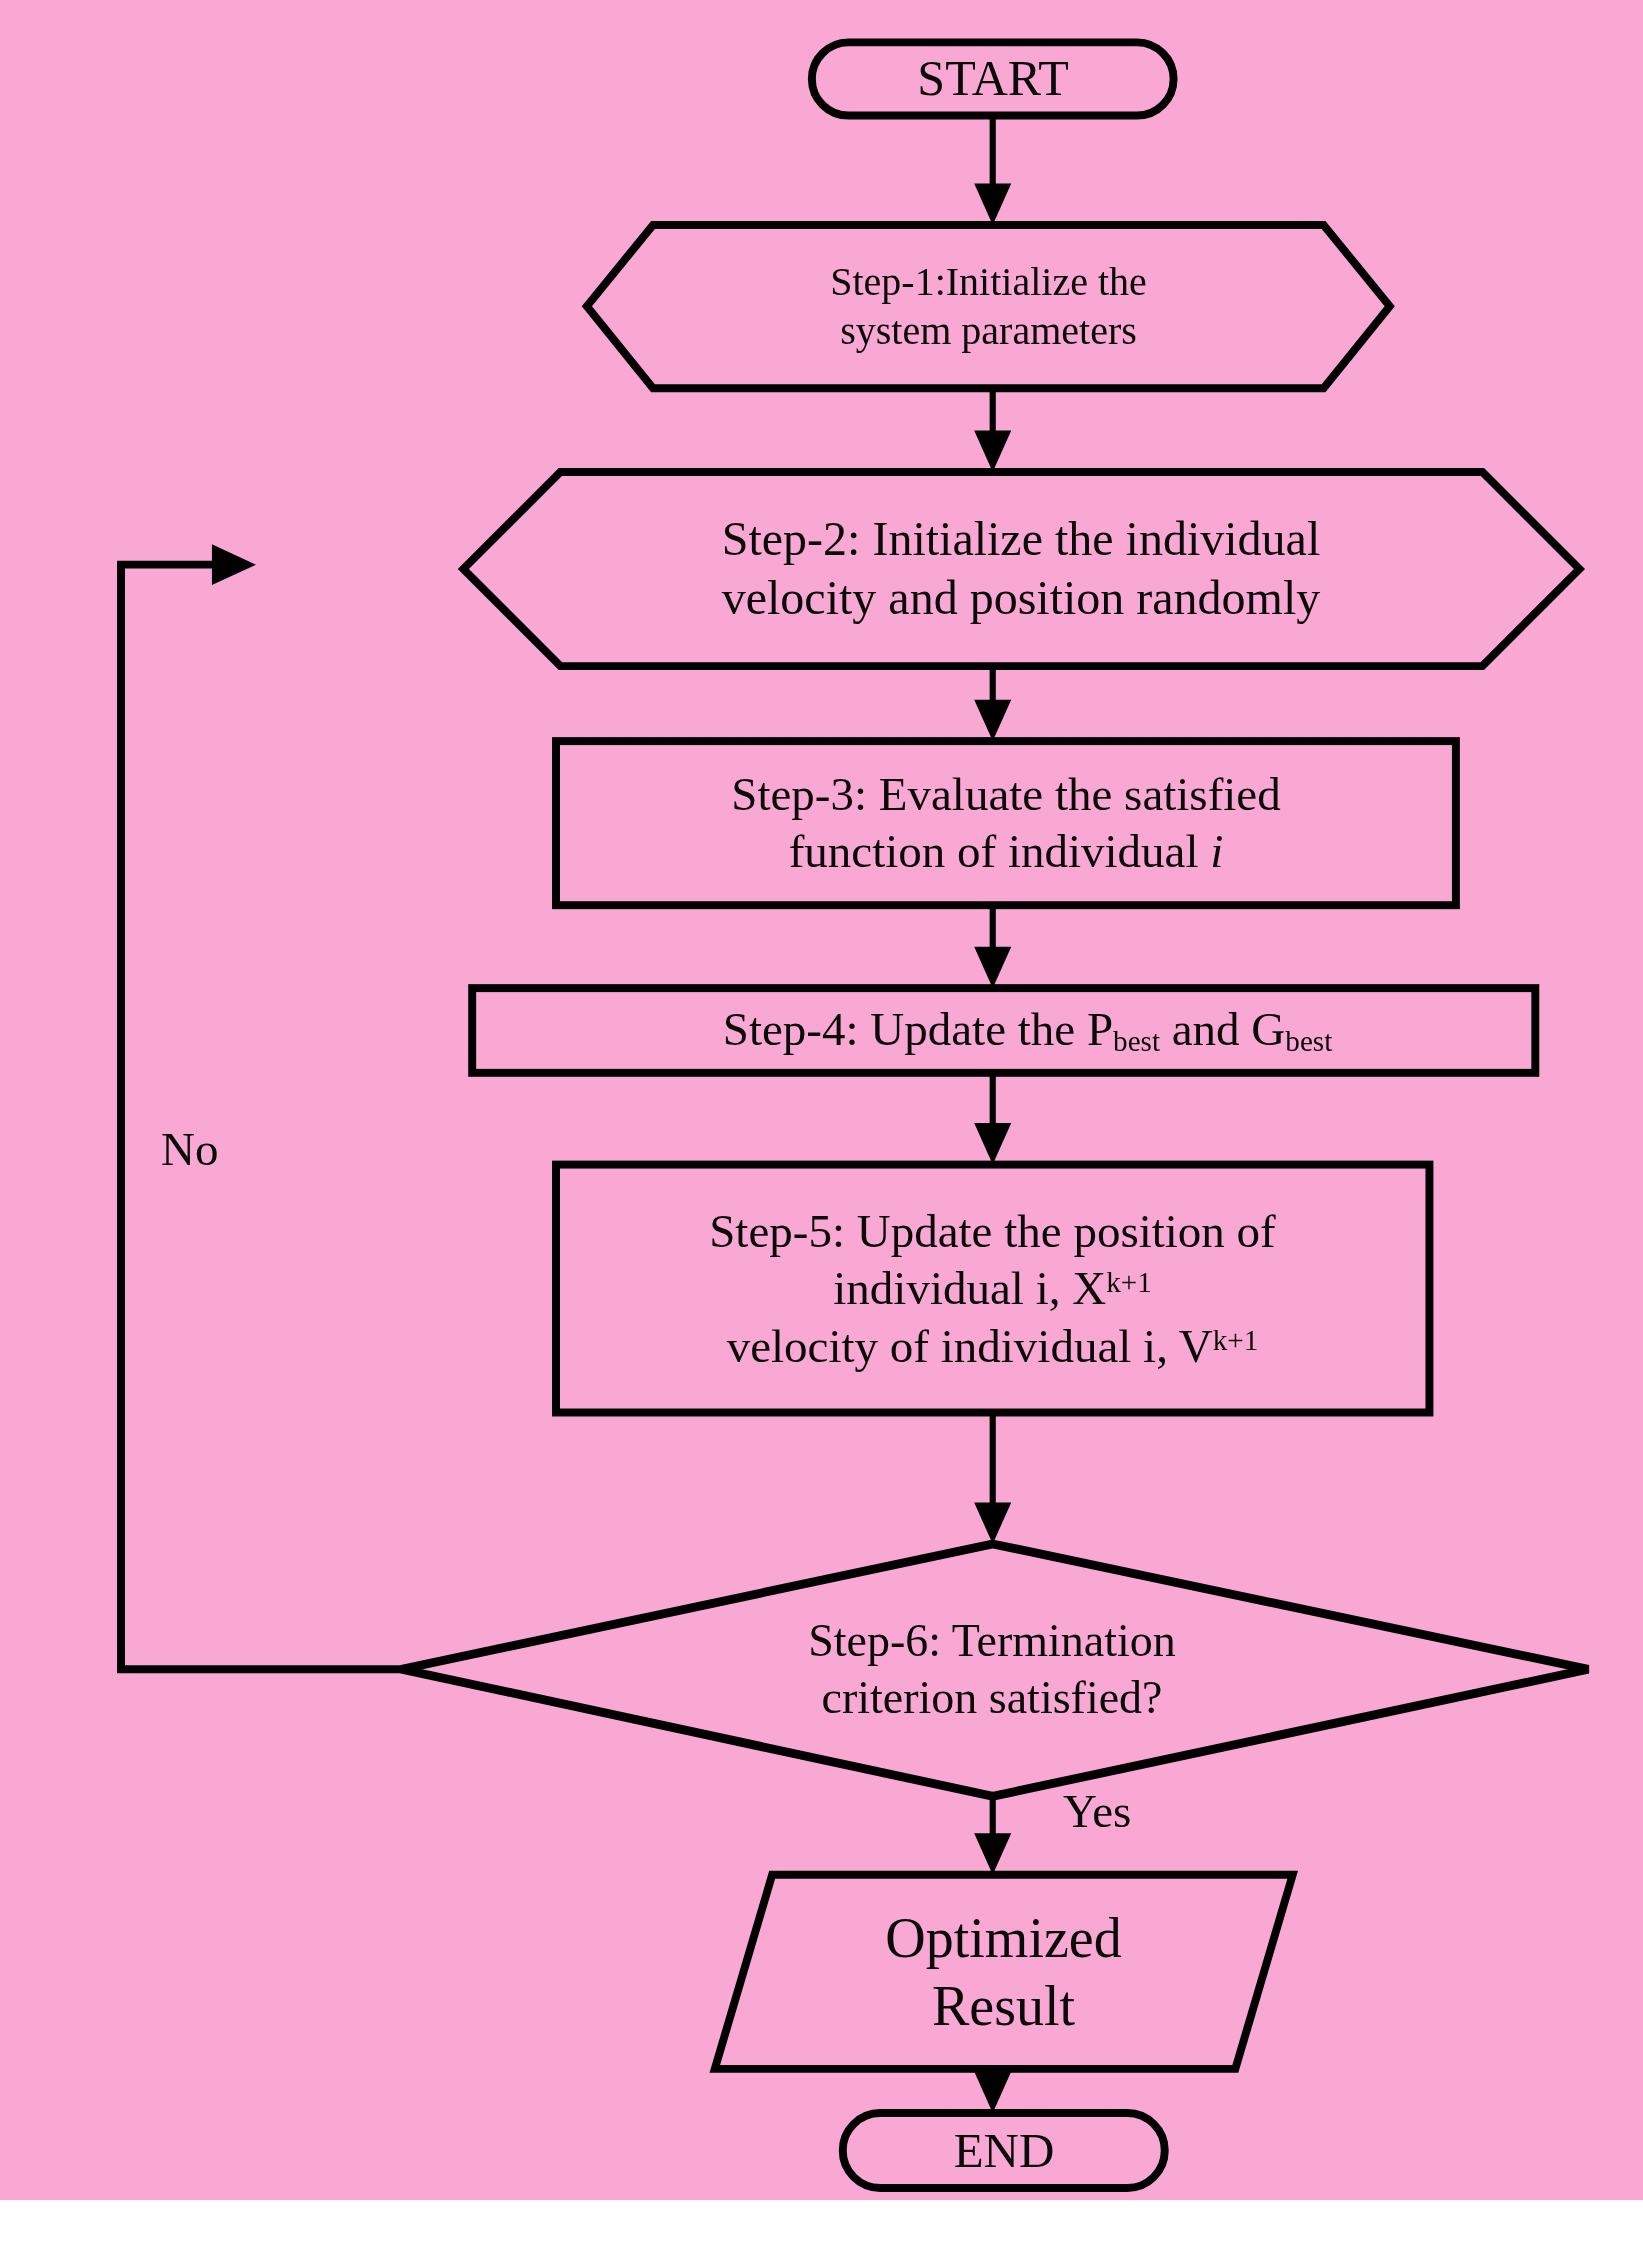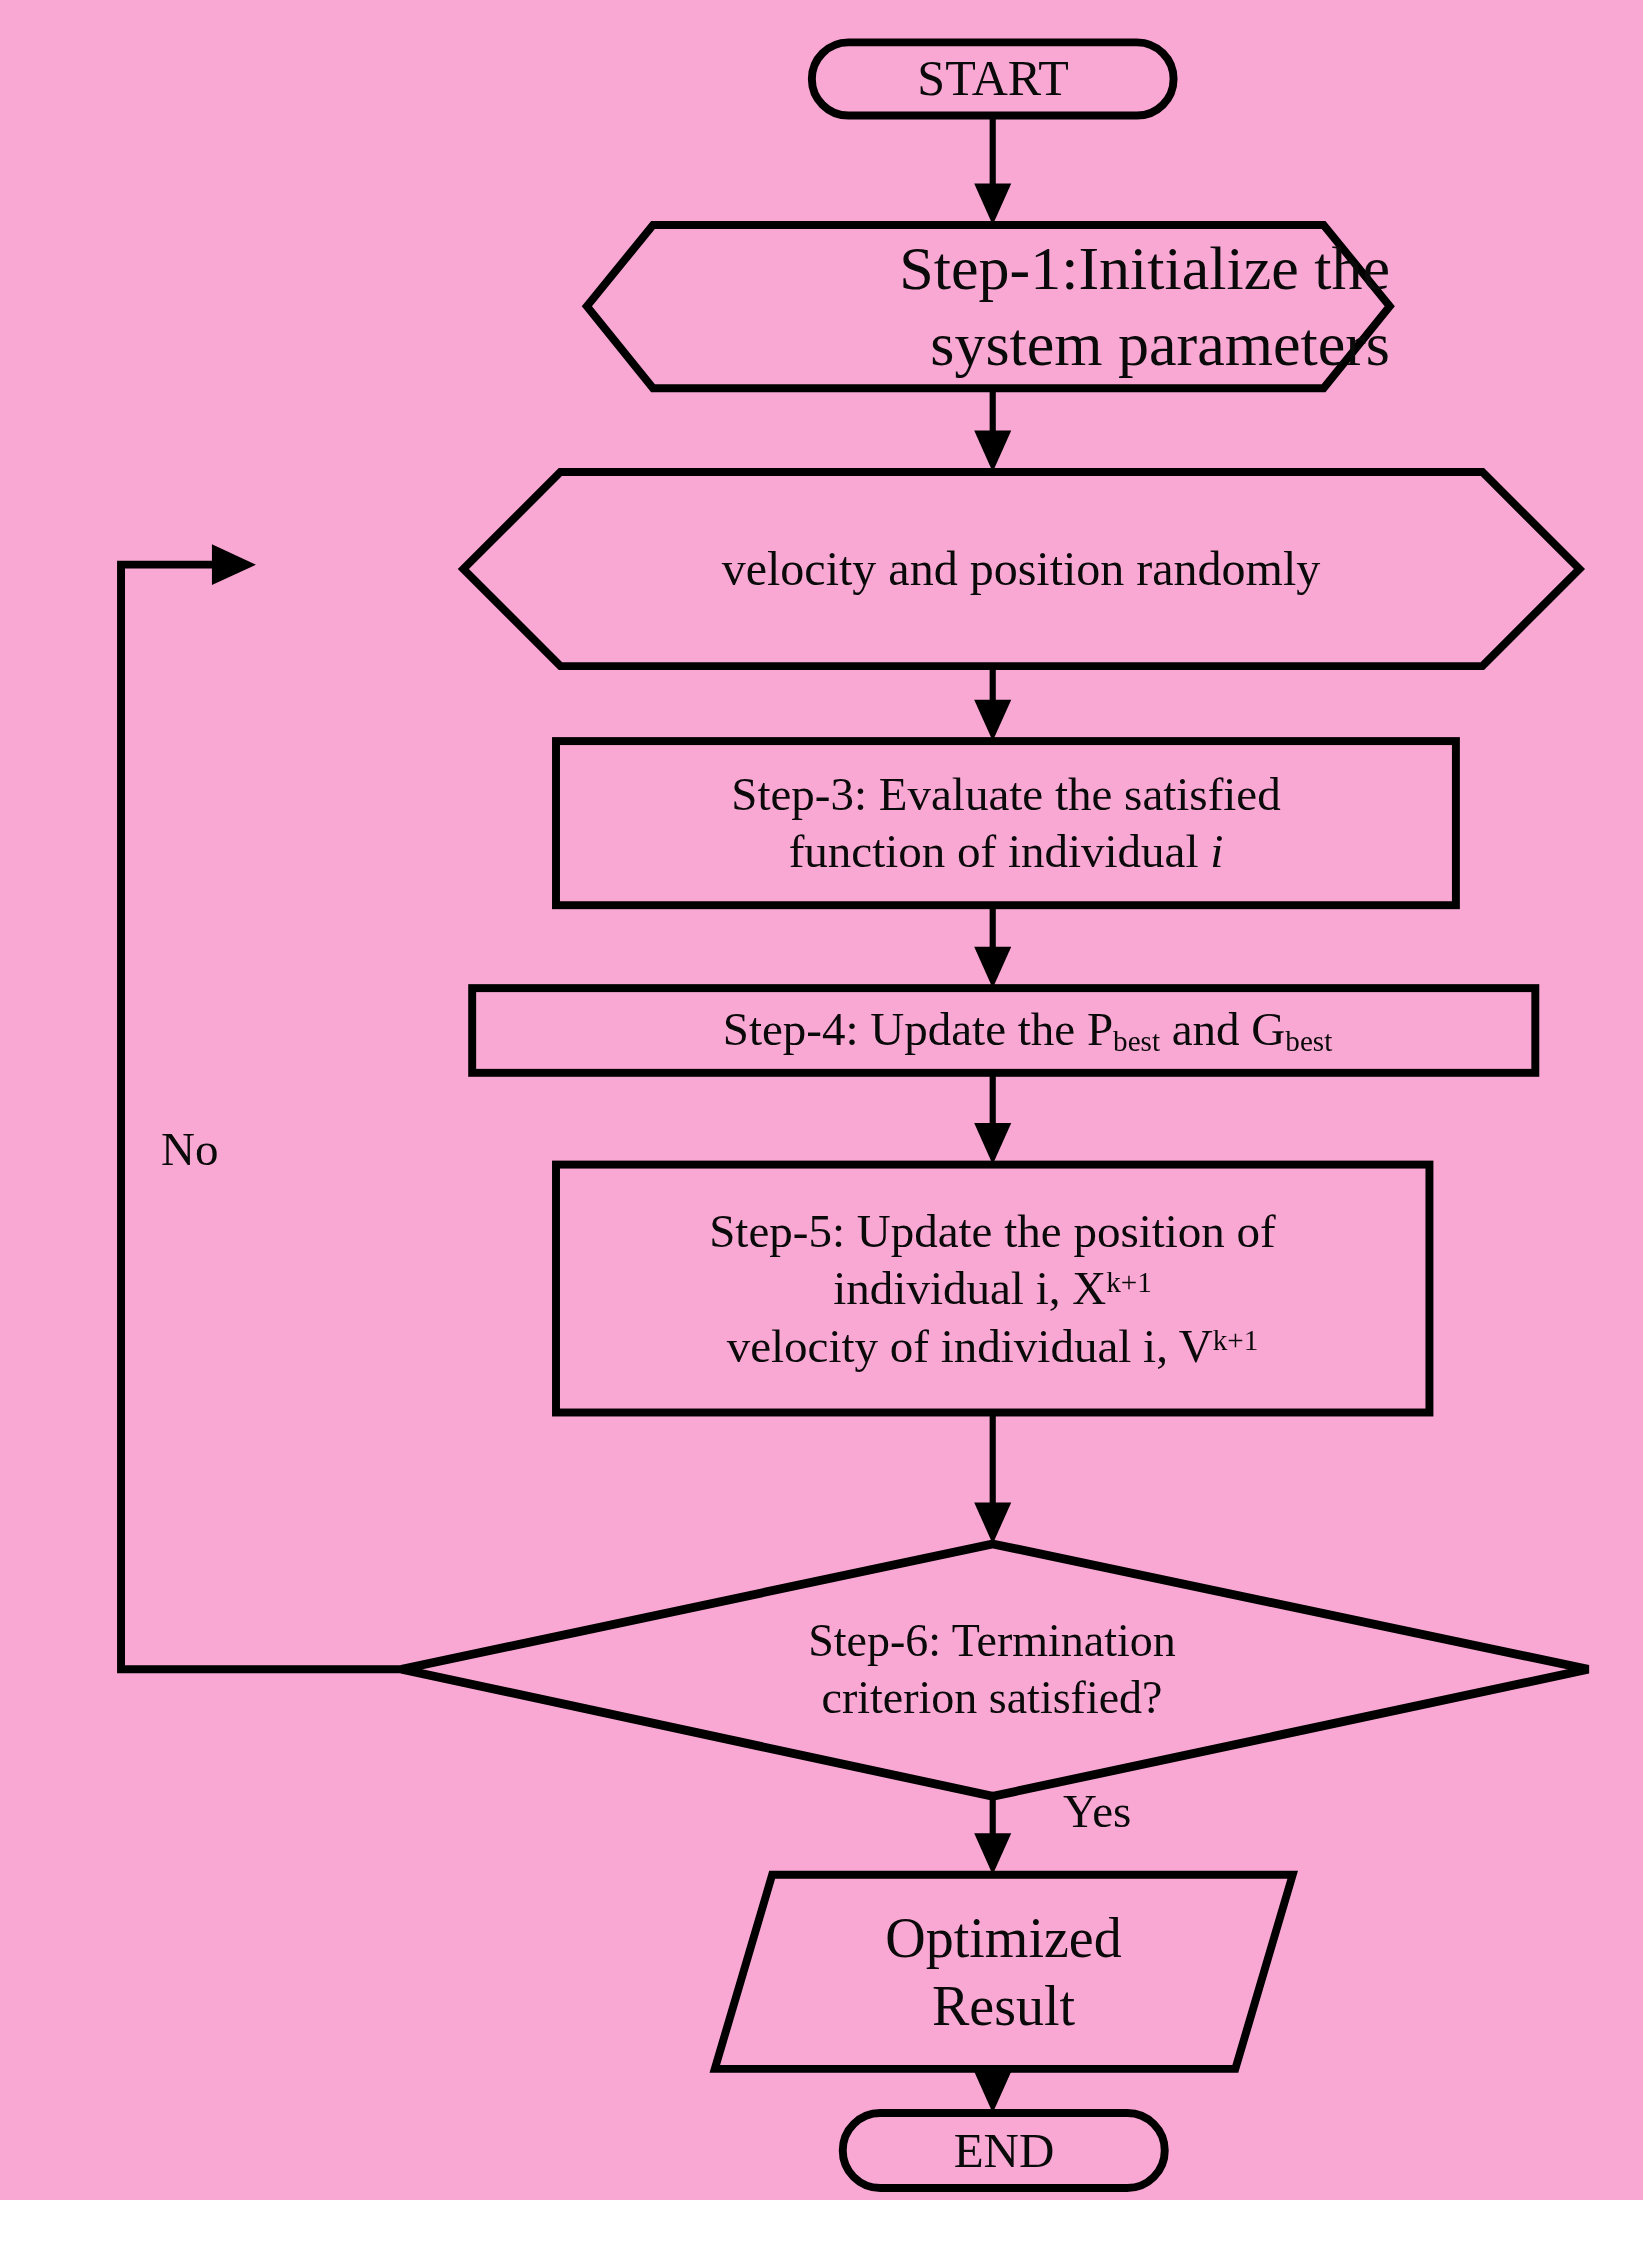--- a/index.html
+++ b/index.html
@@ -36,21 +36,21 @@
     justify-content: center;
     text-align: center;
     color: #0a0a0a;
     line-height: 1.22;
     white-space: pre;
     pointer-events: none;
   }
   .node-label span { display: block; }
   .t-start  { font-size: 50px; }
   .t-end    { font-size: 49px; }
-  .t-hex1   { font-size: 62px; align-items: flex-end; }
+  .t-hex1   { font-size: 40px; }
   .t-hex2   { font-size: 48px; }
   .t-box    { font-size: 47px; }
   .t-box4   { font-size: 47px; }
   .t-dia    { font-size: 46px; }
   .t-par    { font-size: 56px; }
   .edge-label {
     position: absolute;
     font-size: 47px;
     color: #0a0a0a;
     white-space: nowrap;
@@ -140,20 +140,21 @@
   <div class="node-label t-start" style="left:812px; top:42px; width:362px; height:73px;">
     <span>START</span>
   </div>
 
   <div class="node-label t-hex1" style="left:587px; top:225px; width:803px; height:163px;">
     <span>Step-1:Initialize the</span>
     <span>system parameters</span>
   </div>
 
   <div class="node-label t-hex2" style="left:463px; top:472px; width:1116px; height:194px;">
+    <span>Step-2: Initialize the individual</span>
     <span>velocity and position randomly</span>
   </div>
 
   <div class="node-label t-box" style="left:556px; top:741px; width:900px; height:164px;">
     <span>Step-3: Evaluate the satisfied</span>
     <span><span style="display:inline">function of individual </span><i class="it">i</i></span>
   </div>
 
   <div class="node-label t-box4" style="left:496px; top:988px; width:1063px; height:85px;">
     <span><span style="display:inline">Step-4: Update the P</span><sub>best</sub><span style="display:inline"> and G</span><sub>best</sub></span>

